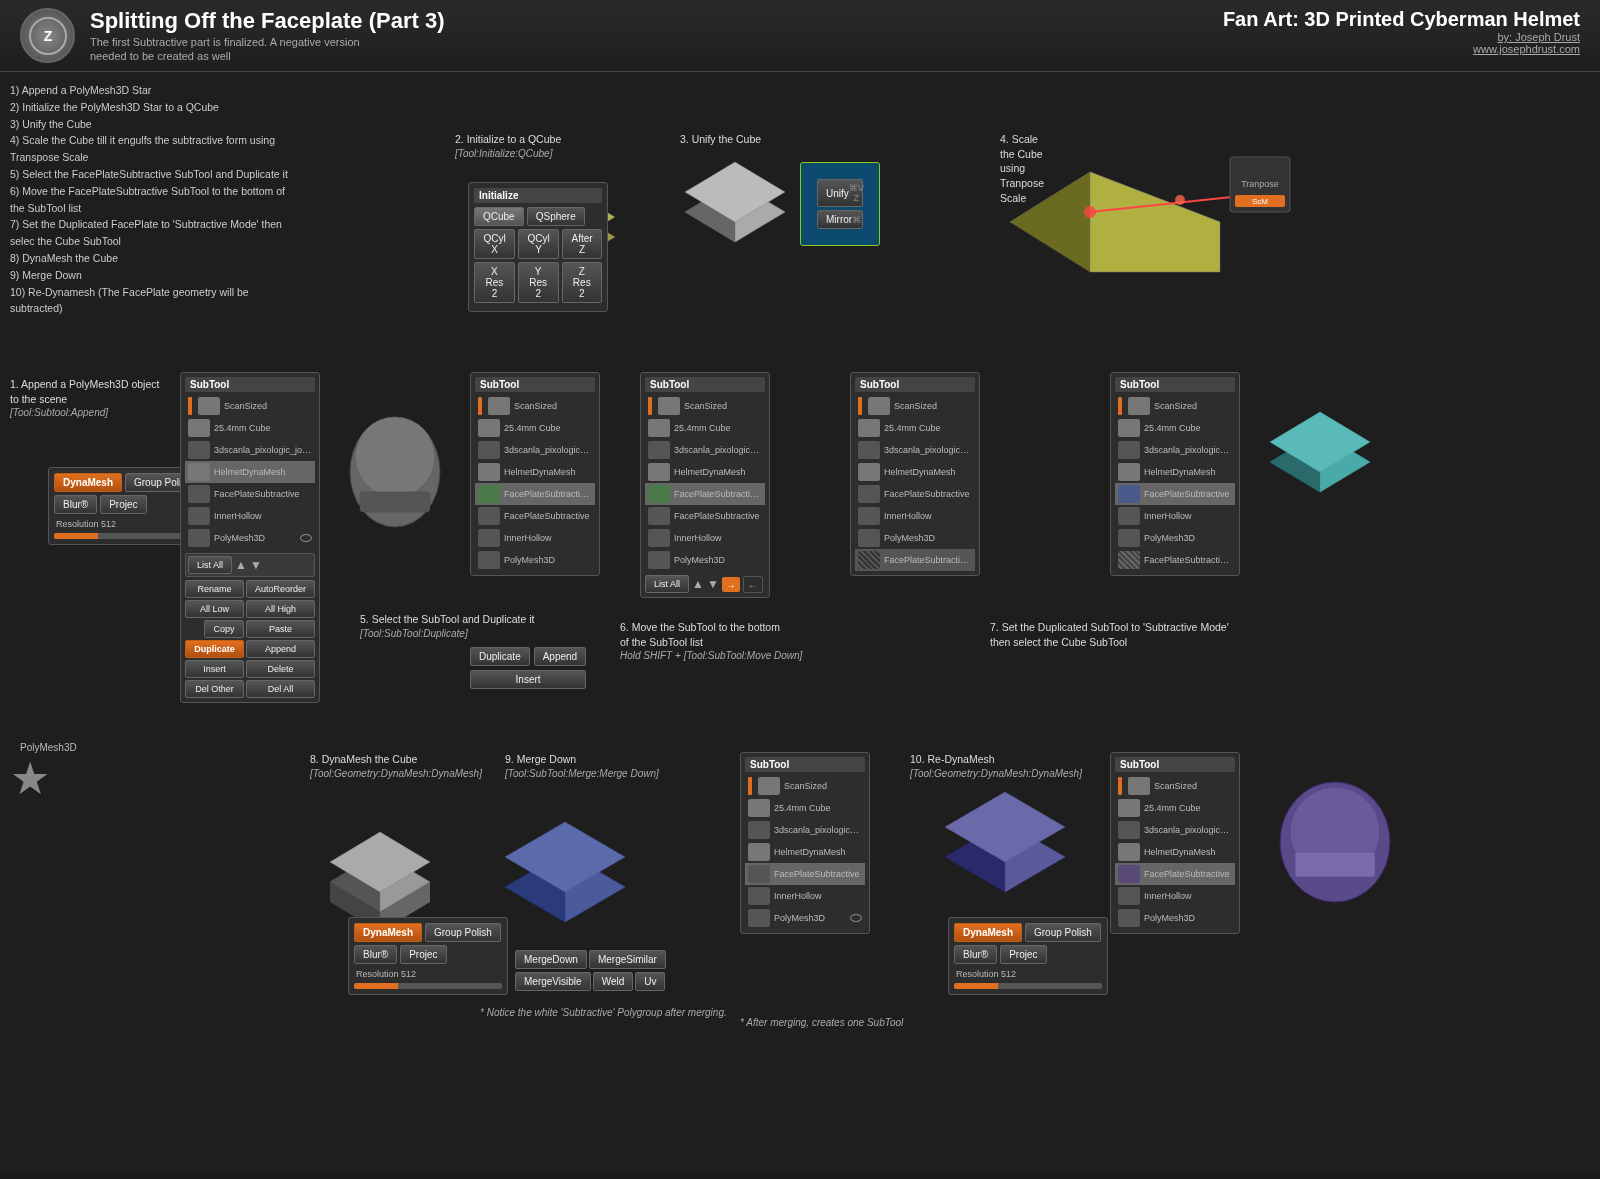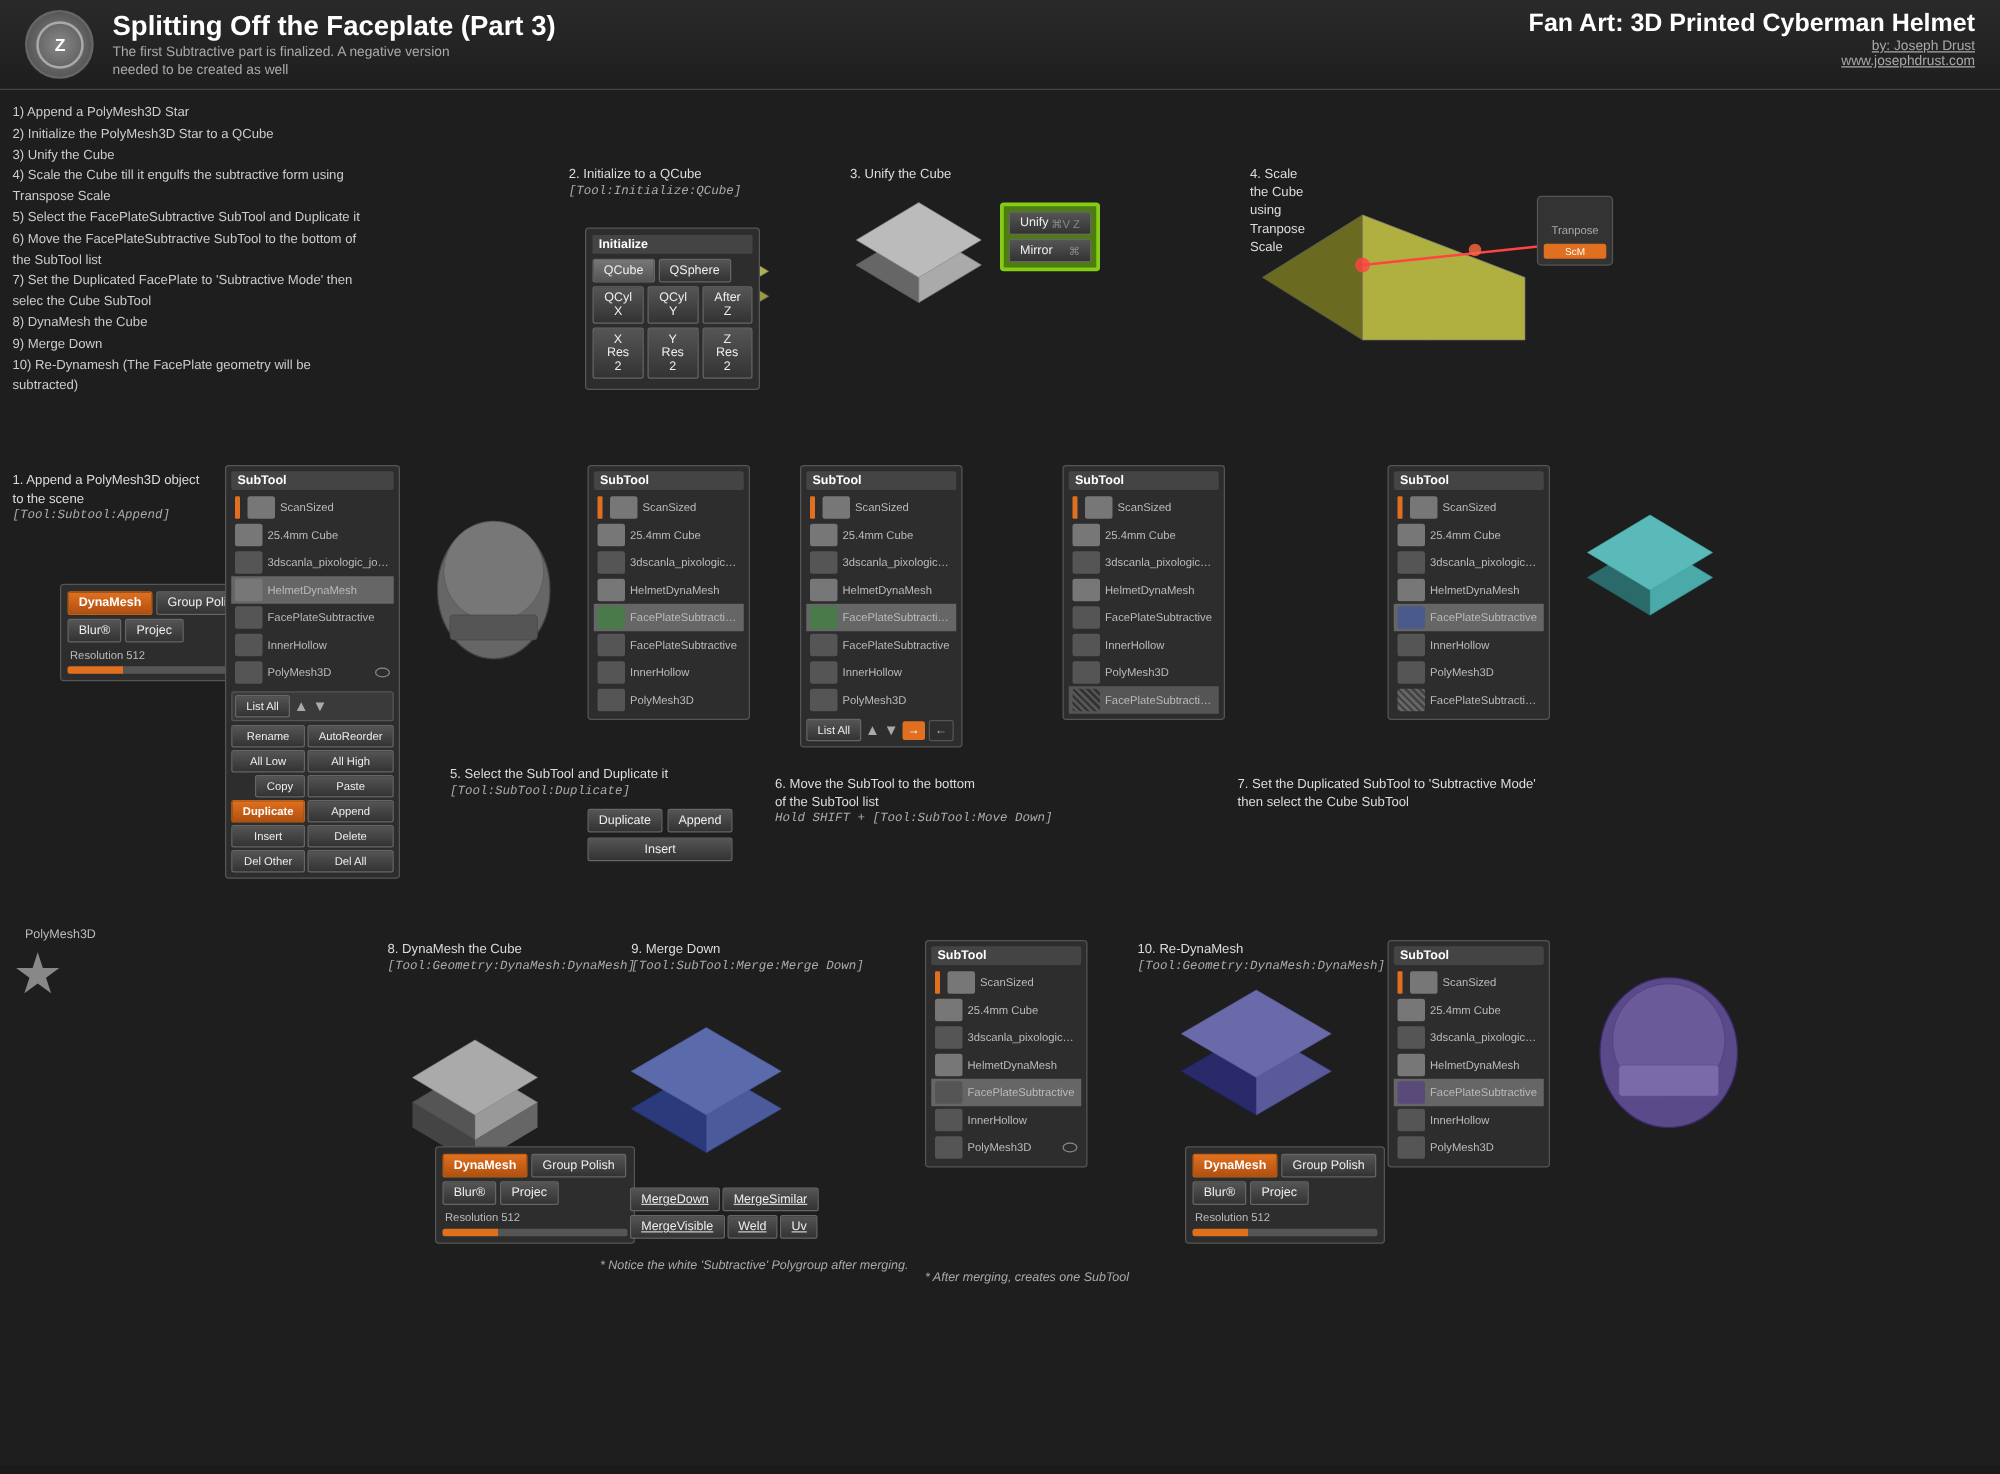--- a/index.html
+++ b/index.html
@@ -192,21 +192,20 @@
     .annotation {
       position: absolute;
       color: #ddd;
       font-size: 10.5px;
       line-height: 1.4;
     }
     .annotation .italic {
       color: #aaa;
       font-style: italic;
       font-size: 10px;
-      font-family: Liberation Mono, monospace;
     }
 
     
     .dyna-panel {
       position: absolute;
       background: #2d2d2d;
       border: 1px solid #555;
       border-radius: 3px;
       padding: 5px;
       margin-left: 38px;
@@ -220,24 +219,24 @@
     .resolution-bar {
       height: 6px;
       background: linear-gradient(90deg, #e07020 30%, #555 30%);
       border-radius: 2px;
       margin-top: 2px;
     }
 
     
     .unify-panel {
       position: absolute;
-      background: #4d7c0f;
-      border: 3px solid #84cc16;
+      background: #0c4a6e;
+      border: 1px solid #84cc16;
       border-radius: 3px;
-      padding: 4px;
+      padding: 16px;
       width: 80px;
     }
 
     
     .obj-3d {
       position: absolute;
     }
 
     
     .stl-name {
@@ -744,21 +743,21 @@
 
   <div style="position:absolute; left:500px; top:730px;">
     <svg width="130" height="140" viewBox="0 0 130 140">
       <polygon points="65,120 5,85 65,50 125,85" fill="#3a4a8a" stroke="#2a3a7a" stroke-width="0.5"></polygon>
       <polygon points="5,85 65,50 65,120" fill="#2a3a7a" stroke="#1a2a6a" stroke-width="0.5"></polygon>
       <polygon points="125,85 65,50 65,120" fill="#4a5a9a" stroke="#3a4a8a" stroke-width="0.5"></polygon>
       <polygon points="65,20 5,55 65,90 125,55" fill="#5a6aaa" stroke="#4a5a9a" stroke-width="0.5"></polygon>
     </svg>
   </div>
 
-  <div style="position:absolute; left:504px; top:878px;text-decoration:underline;">
+  <div style="position:absolute; left:515px; top:878px;">
     <div class="merge-row">
       <button class="btn">MergeDown</button>
       <button class="btn">MergeSimilar</button>
     </div>
     <div class="merge-row" style="margin-top:3px;">
       <button class="btn">MergeVisible</button>
       <button class="btn">Weld</button>
       <button class="btn">Uv</button>
     </div>
   </div>

